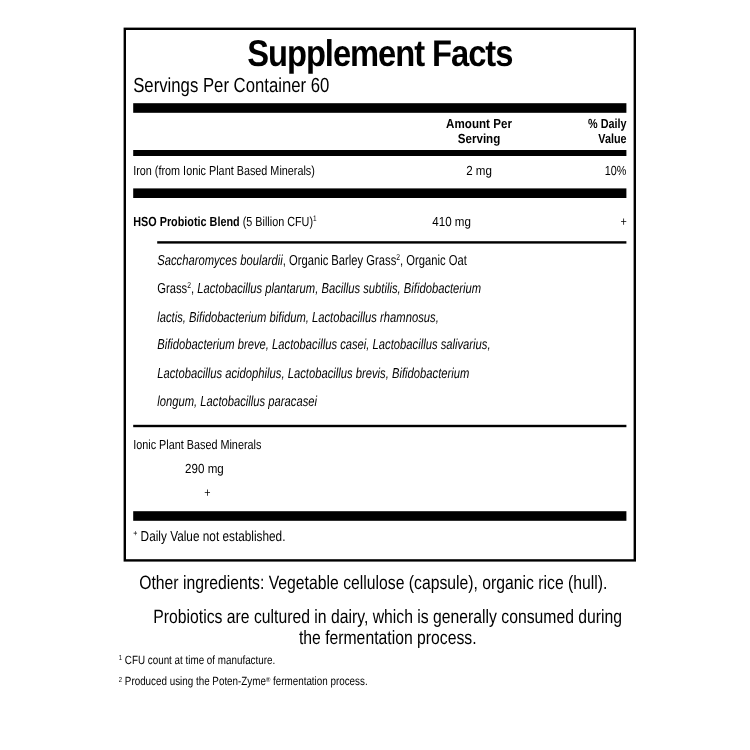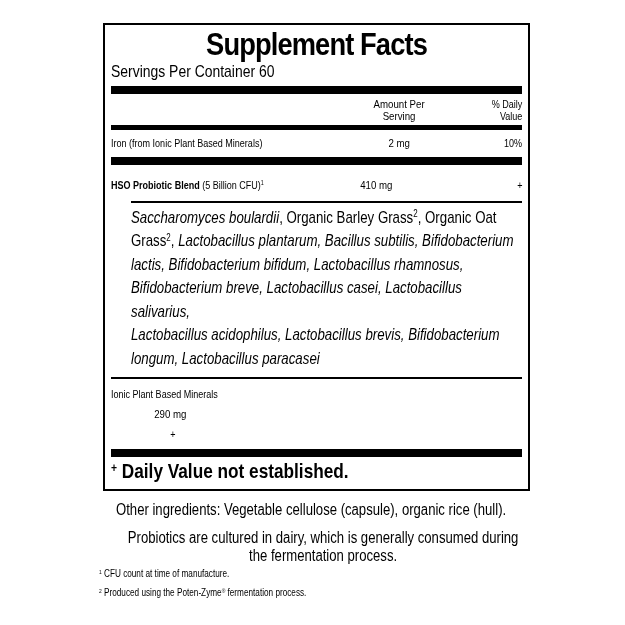--- a/index.html
+++ b/index.html
@@ -45,46 +45,46 @@
   .serving { font-size:17px; line-height:19.5px; margin-top:1px; }
 
   .bar8 { height:8px; background:#000; }
   .bar5 { height:5px; background:#000; }
   .rule2 { height:2px; background:#000; }
   .m-t4 { margin-top:4px; }
 
   .hdr-row {
     display:flex; justify-content:flex-end; align-items:center;
     padding:4px 0 3px 0;
-    font-size:11px; font-weight:normal; line-height:12px;
+    font-size:11px; font-weight:bold; line-height:12px;
   }
   .hdr-amount { width:118px; text-align:center; }
   .hdr-dv { width:64px; text-align:right; }
   .hdr-row .sqz-c, .hdr-row .sqz-r { white-space:pre-line; }
 
   .row { display:flex; align-items:baseline; font-size:11px; line-height:20px; }
   .row-name { flex:1; min-width:0; }
   .row-amount { width:118px; text-align:center; }
   .row-dv { width:64px; text-align:right; }
   .row-iron { padding:3px 0 4px 0; }
   .row-blend { padding:10px 0 6px 0;gap:23px; }
   .row-minerals { padding:5px 0 5px 0;flex-direction:column; }
   .bold { font-weight:bold; }
   .it { font-style:italic; }
 
   .rule-indent { margin-left:20px; }
   .ingredients {
     margin-left:20px;
-    font-size:17px;
+    font-size:12px;
     line-height:23.5px;
     padding:3px 0 7px 0;
   }
   .sp { font-size:60%; line-height:0; position:relative; top:-0.5em; }
 
-  .dv-note { font-size:21px; line-height:19px; padding:4px 0 4px 0;font-weight:bold; }
+  .dv-note { font-size:12px; line-height:19px; padding:4px 0 4px 0; }
 
   .footer { margin-top:9px; margin-left:-4px; }
   .other-ing { font-size:16px; line-height:19px; margin-left:17px; }
   .dairy-note { font-size:16px; line-height:18px; margin-top:10px; margin-left:4px;text-align:center; }
   .footnote { font-size:10px; line-height:18.5px; }
   .footnote:first-of-type { margin-top:5px; }
 </style>
 </head>
 <body>
 

